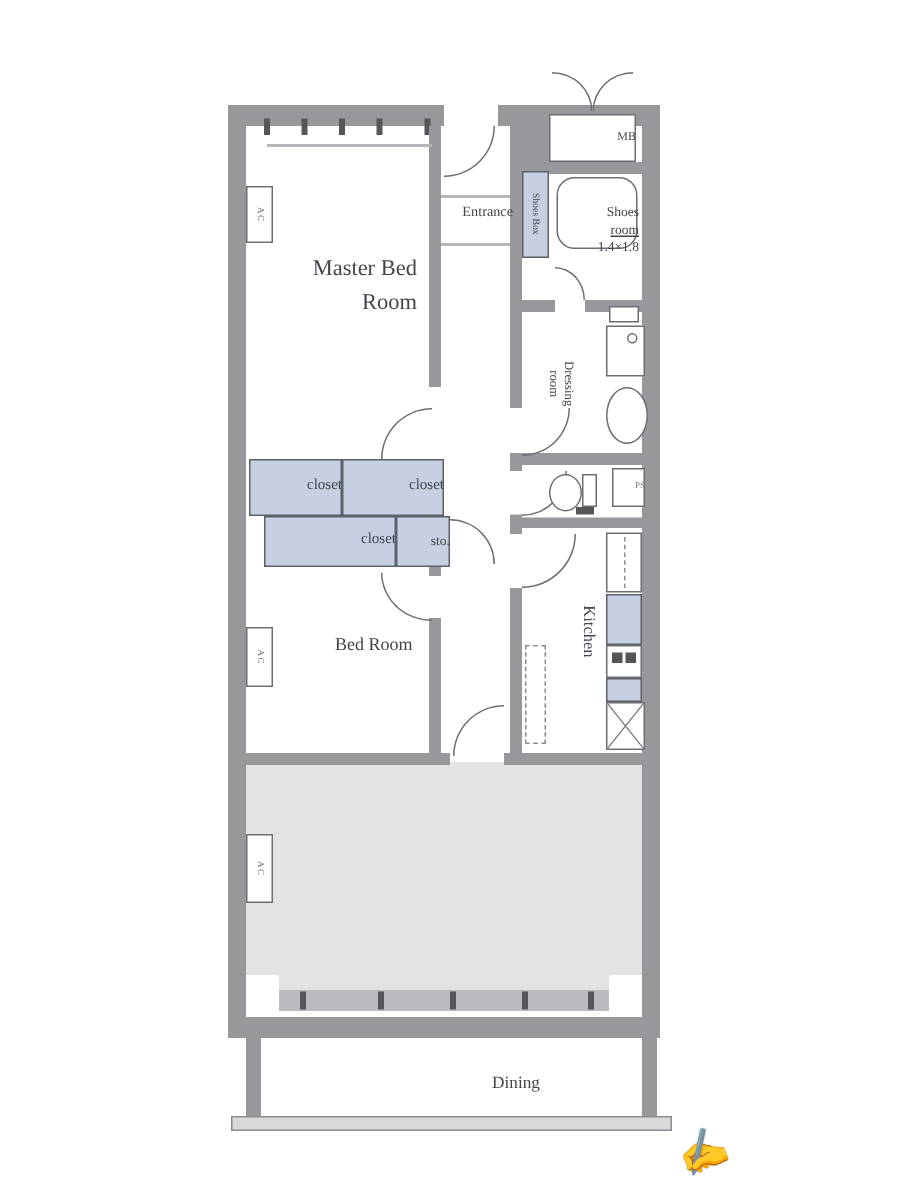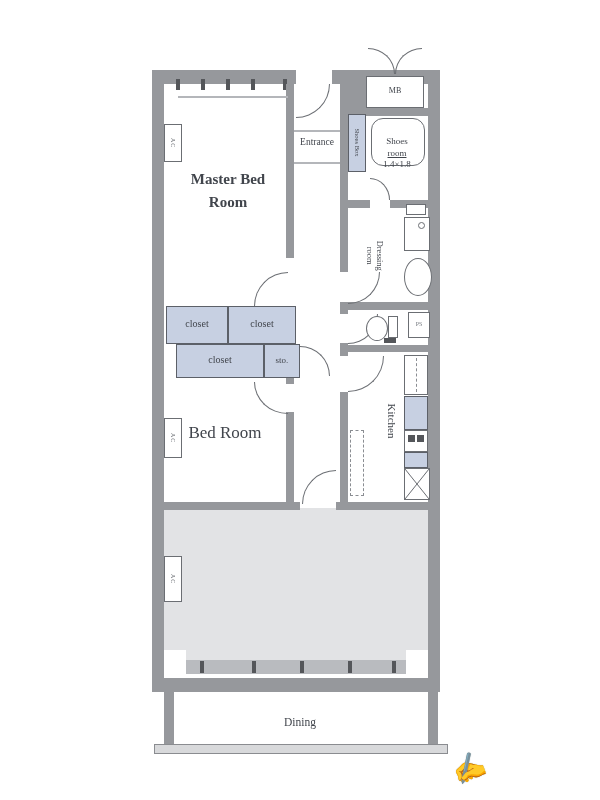--- a/index.html
+++ b/index.html
@@ -4,21 +4,21 @@
 <style>
   html,body{margin:0;padding:0;background:#ffffff;}
   #screen{position:relative;width:600px;height:800px;background:#ffffff;overflow:hidden;
           font-family:"Liberation Serif",serif;}
   .w{position:absolute;background:#96989c;}
   .wl{position:absolute;background:#b9bbbf;}
   .gap{position:absolute;background:#ffffff;}
   .fx{position:absolute;background:#ffffff;border:1.4px solid #6b6e73;box-sizing:border-box;}
   .blue{position:absolute;background:#c7d0e2;border:1.4px solid #5c6068;box-sizing:border-box;}
   .fillgray{position:absolute;background:#e2e3e5;}
-  .lbl{position:absolute;font-family:"Liberation Serif",serif;color:#41454c;text-align:center;}
+  .lbl{position:absolute;font-family:"Liberation Serif",serif;color:#41454c;text-align:right;}
   .vlbl{position:absolute;font-family:"Liberation Serif",serif;color:#41454c;text-align:center;
         transform:rotate(90deg);transform-origin:center;}
   .tick{position:absolute;background:#54565a;}
   .thin{position:absolute;background:#b4b6ba;}
   .arc{position:absolute;border:0 solid #6b6e73;box-sizing:border-box;}
   .arc.br{border-right-width:1.4px;border-bottom-width:1.4px;border-bottom-right-radius:100% 100%;}
   .arc.bl{border-left-width:1.4px;border-bottom-width:1.4px;border-bottom-left-radius:100% 100%;}
   .arc.tl{border-left-width:1.4px;border-top-width:1.4px;border-top-left-radius:100% 100%;}
   .arc.tr{border-right-width:1.4px;border-top-width:1.4px;border-top-right-radius:100% 100%;}
   .xcross{background:
@@ -95,39 +95,39 @@
 
   <div class="fx" style="left:371px;top:118px;width:54px;height:48px;border-radius:12px;"></div>
   <div class="lbl" style="left:368px;top:136px;width:58px;font-size:9px;line-height:1.3;">
     <span style="display:block;">Shoes</span>
     <span style="display:block;text-decoration:underline;">room</span>
     <span style="display:block;">1.4×1.8</span>
   </div>
   <div class="arc tr" style="left:370px;top:178px;width:20px;height:22px;"></div>
 
   <div class="thin" style="left:178px;top:96px;width:110px;height:2px;"></div>
-  <div class="lbl" style="left:178px;top:168px;width:100px;font-size:15px;line-height:1.5;font-weight:bold;">
+  <div class="lbl" style="left:178px;top:168px;width:100px;font-size:15px;line-height:1.5;">
     <span>Master Bed Room</span>
   </div>
   <div class="acbox" style="left:164px;top:124px;width:18px;height:38px;">
     <span>AC</span>
   </div>
   <div class="arc tl" style="left:254px;top:272px;width:34px;height:34px;"></div>
 
   <div class="blue" style="left:166px;top:306px;width:62px;height:38px;"></div>
   <div class="blue" style="left:228px;top:306px;width:68px;height:38px;"></div>
   <div class="blue" style="left:176px;top:344px;width:88px;height:34px;"></div>
   <div class="blue" style="left:264px;top:344px;width:36px;height:34px;"></div>
   <div class="lbl" style="left:166px;top:318px;width:62px;font-size:10px;">closet</div>
   <div class="lbl" style="left:228px;top:318px;width:68px;font-size:10px;">closet</div>
   <div class="lbl" style="left:176px;top:354px;width:88px;font-size:10px;">closet</div>
   <div class="lbl" style="left:264px;top:355px;width:36px;font-size:9px;">sto.</div>
   <div class="arc tr" style="left:300px;top:346px;width:30px;height:30px;"></div>
 
-  <div class="lbl" style="left:175px;top:420px;width:100px;font-size:17px;line-height:1.5;">
+  <div class="lbl" style="left:175px;top:420px;width:100px;font-size:12px;line-height:1.5;">
     <span>Bed Room</span>
   </div>
   <div class="acbox" style="left:164px;top:418px;width:18px;height:40px;">
     <span>AC</span>
   </div>
   <div class="arc bl" style="left:254px;top:382px;width:34px;height:32px;"></div>
 
   <div class="vlbl" style="left:350px;top:246px;width:48px;font-size:8.5px;line-height:1.15;">Dressing room</div>
   <div class="arc br" style="left:348px;top:272px;width:32px;height:32px;"></div>
   <div class="fx" style="left:406px;top:204px;width:20px;height:11px;"></div>

